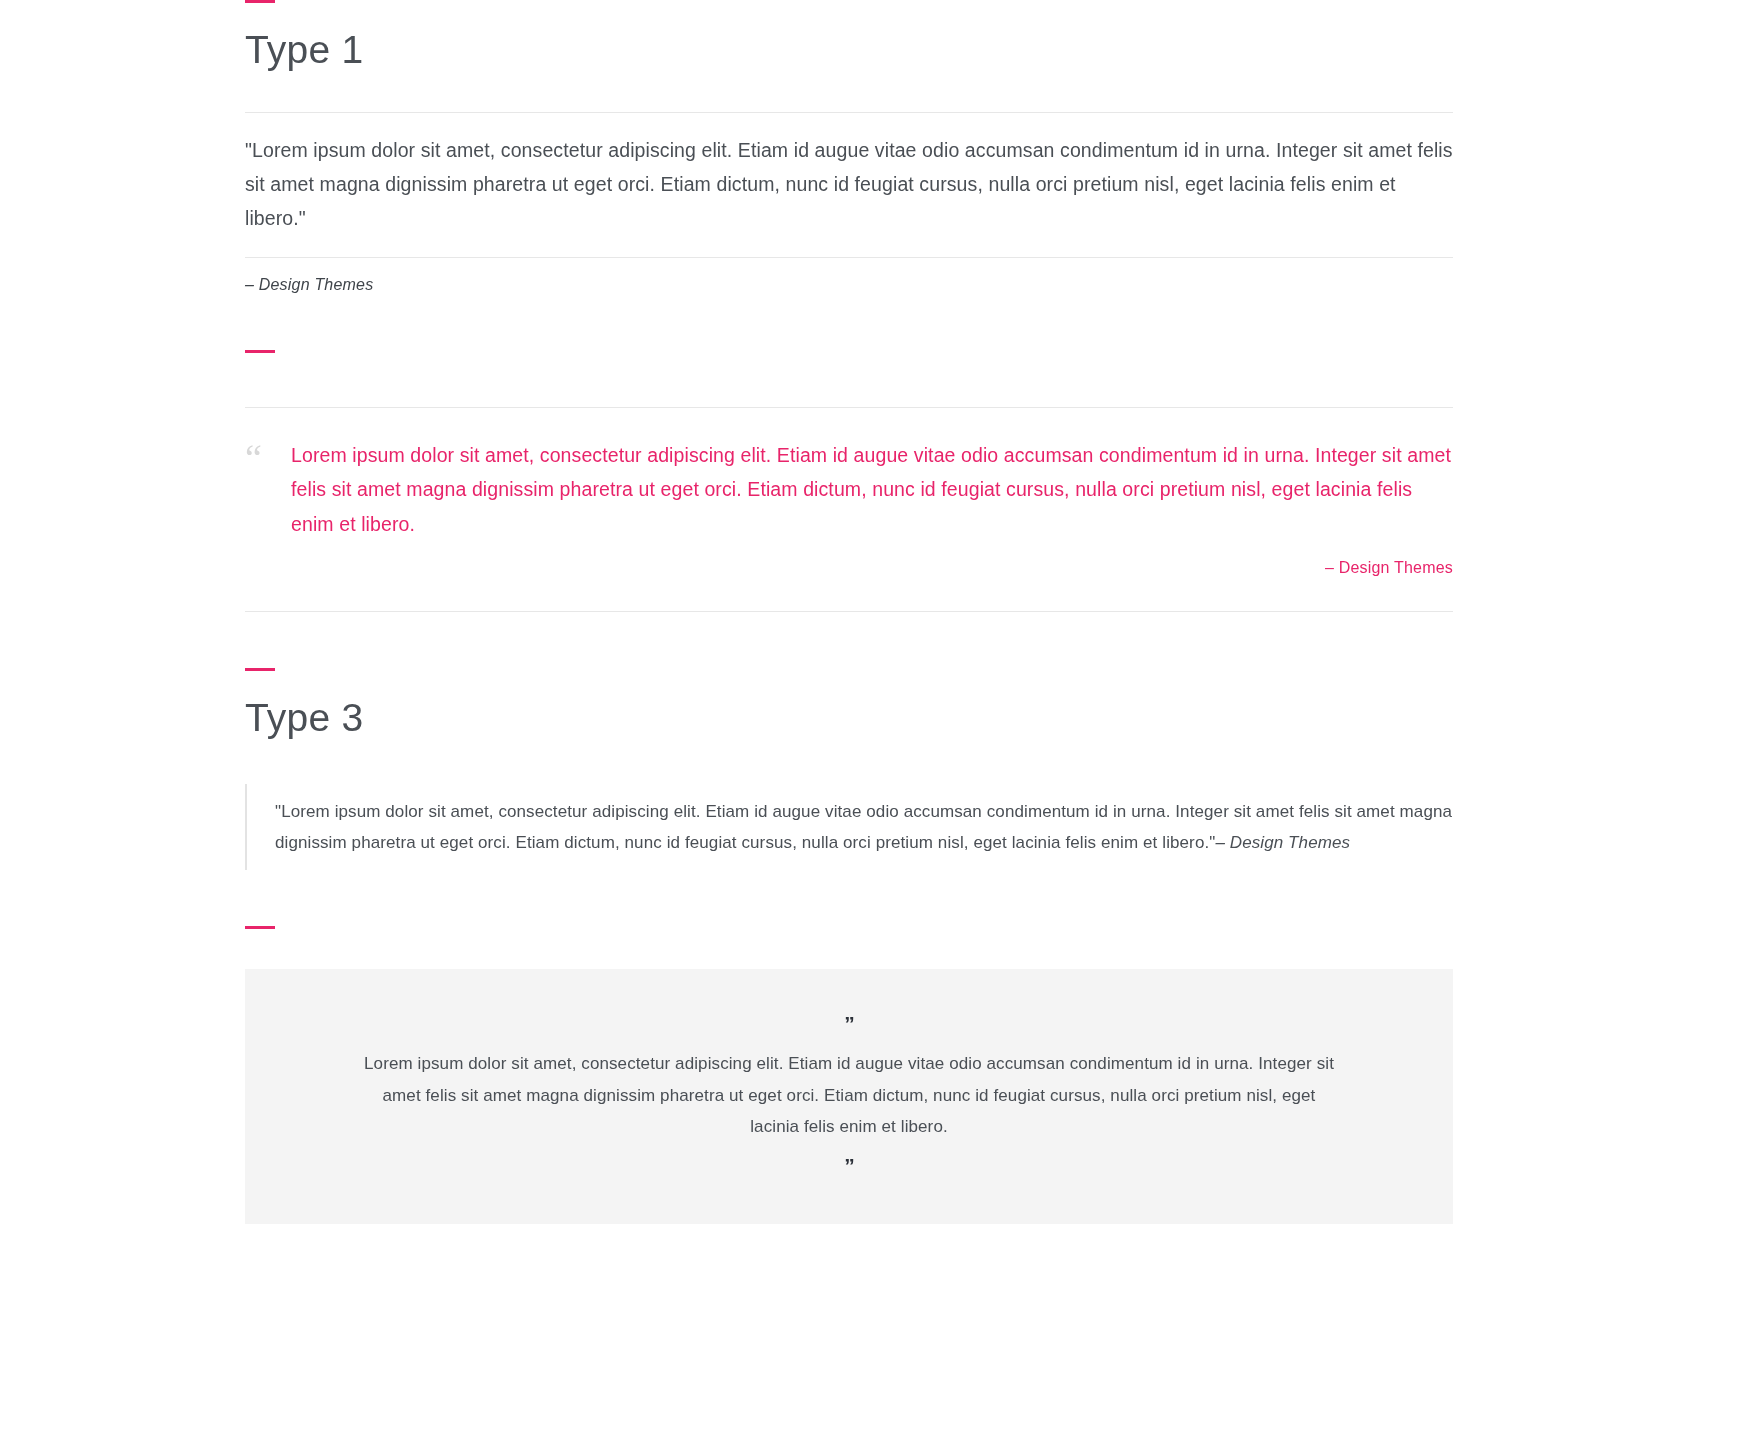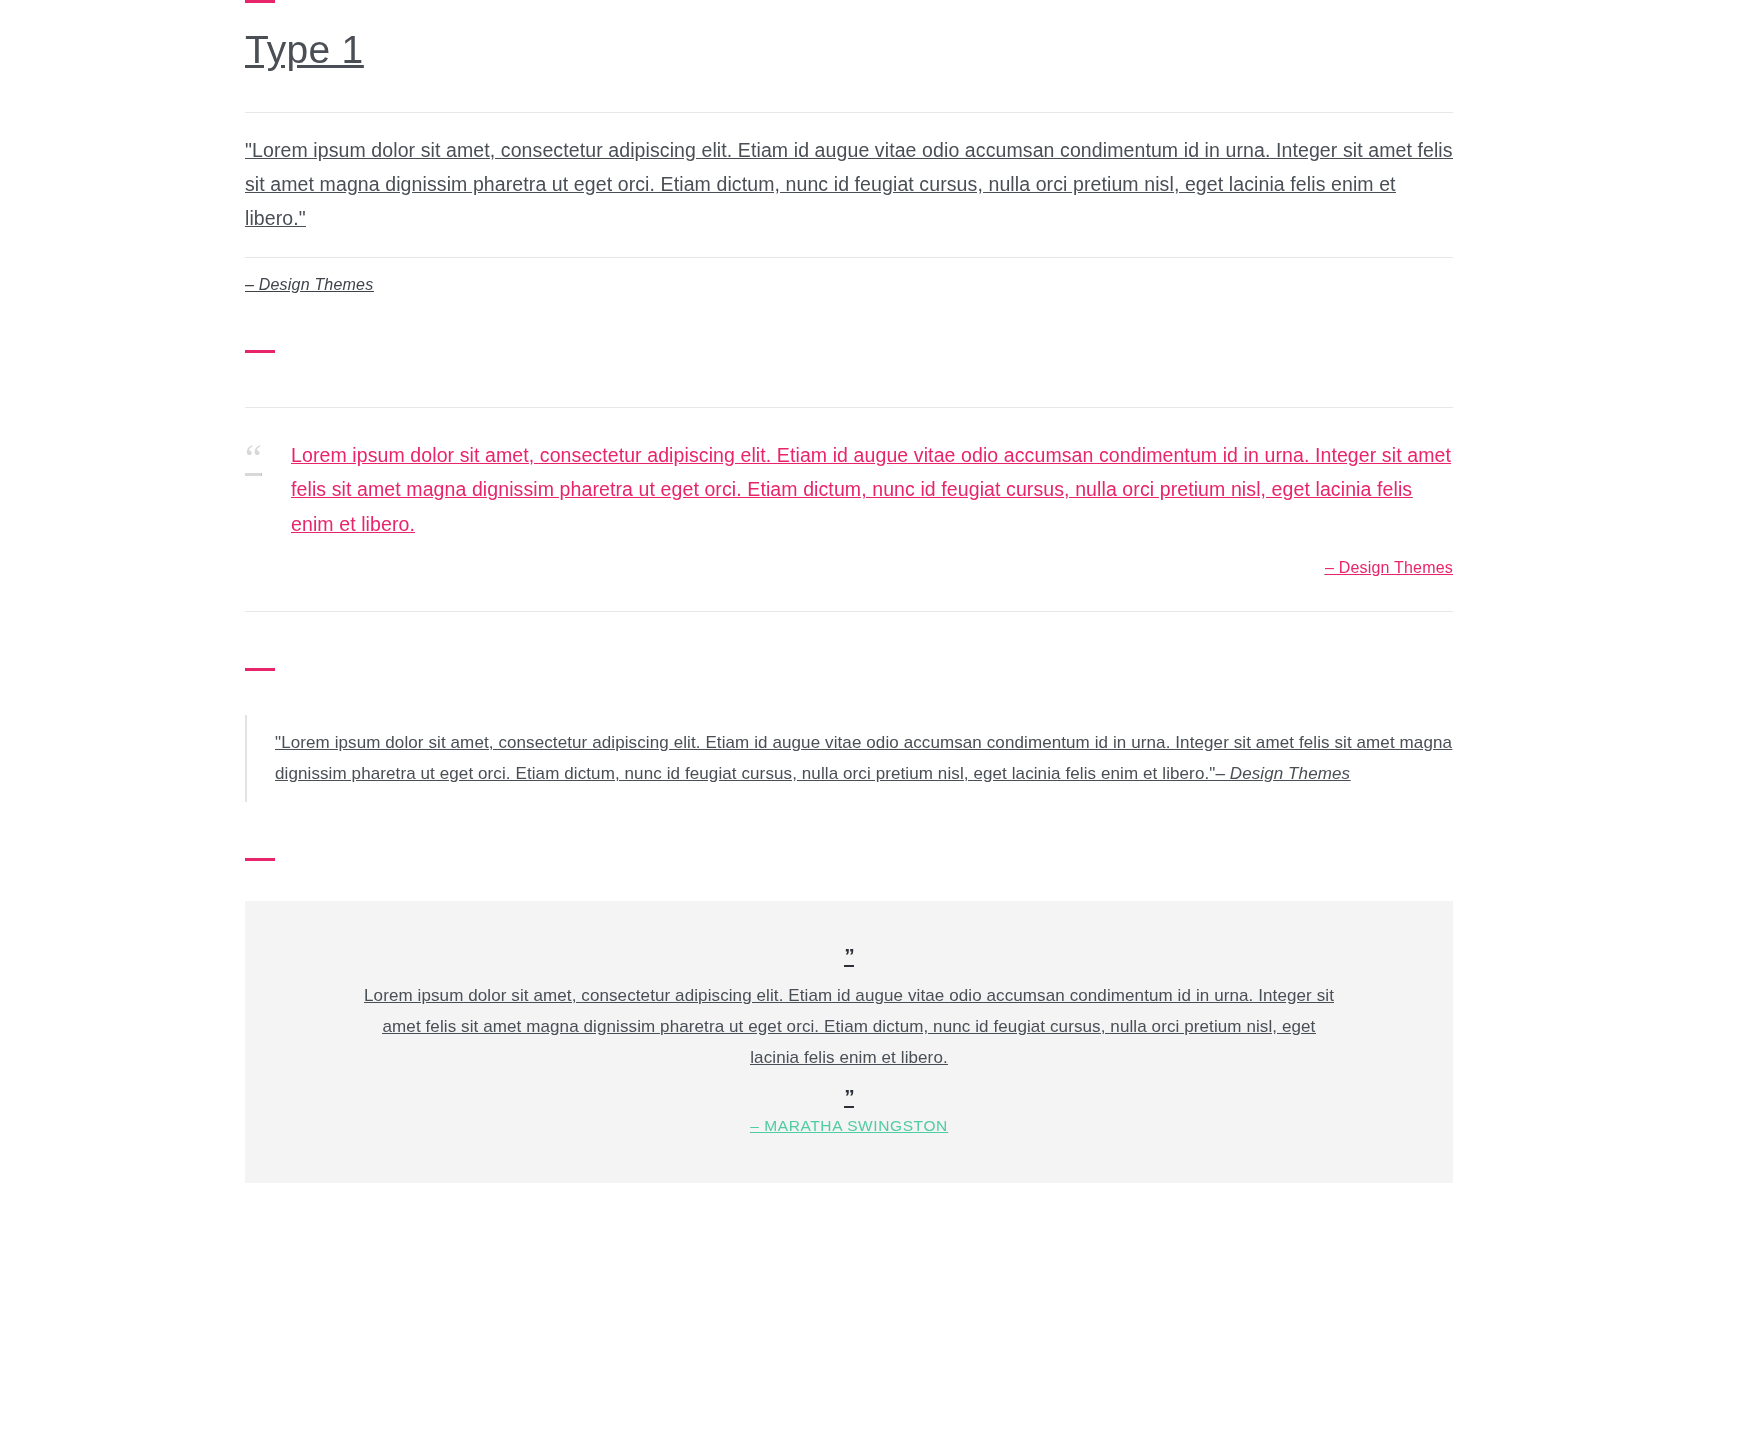--- a/index.html
+++ b/index.html
@@ -1,15 +1,15 @@
 <!DOCTYPE html>
 <html><head>
 <meta charset="utf-8">
 <style>
-  * { box-sizing: border-box; text-decoration: underline; }
+  * { box-sizing: border-box; }
   html, body {
     margin: 0;
     padding: 0;
     background: #ffffff;
   }
   body {
     width: 1746px;
     min-height: 1452px;
     font-family: "Liberation Sans", sans-serif;
     color: #41464b;
@@ -201,32 +201,32 @@
       </div>
       <div class="t2-cite">– Design Themes</div>
       <hr class="t2-rule-bottom">
     </div>
   </div>
 
   <div class="spacer-lg"></div>
 
   <div class="section">
     <div class="sec-dash"></div>
+    <h2 class="sec-title">Type 3</h2>
 
     <div id="type3-block">
       <p class="t3-text"><span>"Lorem ipsum dolor sit amet, consectetur adipiscing elit. Etiam id augue vitae odio accumsan condimentum id in urna. Integer sit amet felis sit amet magna dignissim pharetra ut eget orci. Etiam dictum, nunc id feugiat cursus, nulla orci pretium nisl, eget lacinia felis enim et libero."</span><span class="t3-cite">– Design Themes</span></p>
     </div>
   </div>
 
   <div class="spacer-lg"></div>
 
   <div class="section">
     <div class="sec-dash"></div>
 
     <div id="type4-block">
       <div class="t4-mark t4-mark-top">”</div>
       <p class="t4-text">Lorem ipsum dolor sit amet, consectetur adipiscing elit. Etiam id augue vitae odio accumsan condimentum id in urna. Integer sit amet felis sit amet magna dignissim pharetra ut eget orci. Etiam dictum, nunc id feugiat cursus, nulla orci pretium nisl, eget lacinia felis enim et libero.</p>
       <div class="t4-mark t4-mark-bottom">”</div>
-      <div class="t4-author">– MARATHA SWINGSTON</div>
     </div>
   </div>
 
 </div>
 
 </body></html>

